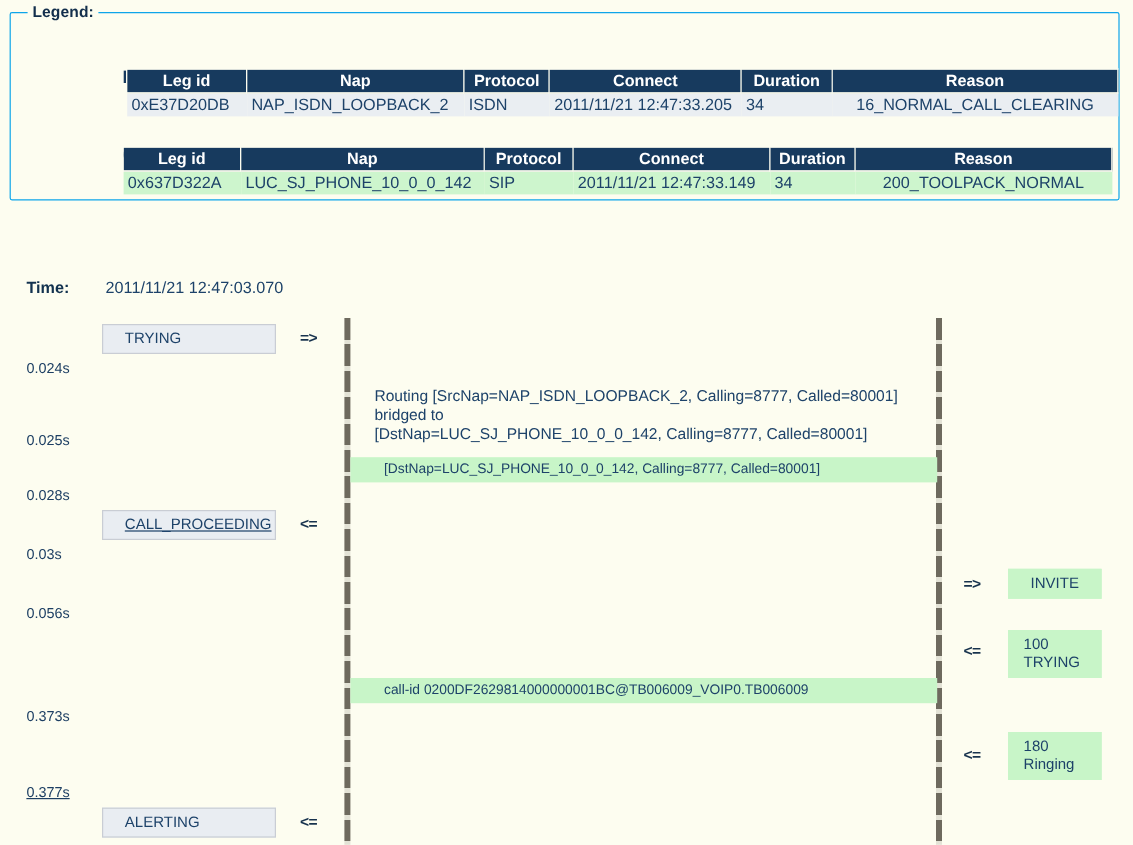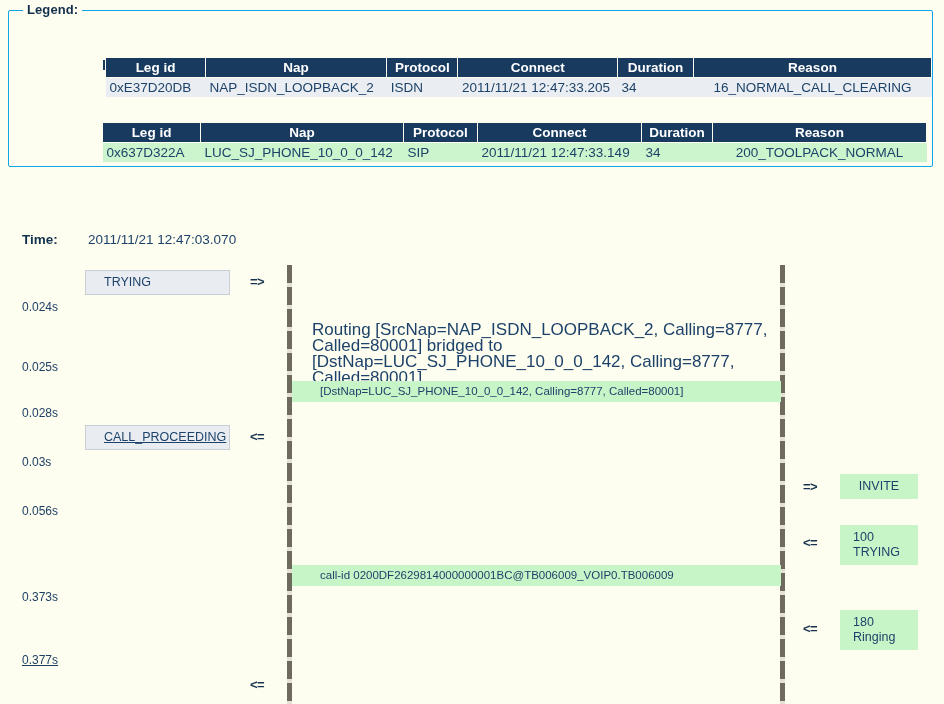--- a/index.html
+++ b/index.html
@@ -185,21 +185,21 @@
   #box-invite    { left: 840px; top: 294px; width: 78px; text-align: center; padding-left: 6px; }
   #arrow-invite  { left: 803px; top: 299px; }
   #box-100trying { left: 840px; top: 345px; width: 78px; }
   #arrow-100trying { left: 803px; top: 355px; }
   #box-180ringing{ left: 840px; top: 430px; width: 78px; }
   #arrow-180ringing { left: 803px; top: 441px; }
 
   
   .note {
     position: absolute;
-    font-size: 17px;
+    font-size: 13px;
     line-height: 16px;
     color: #1d4269;
     white-space: pre-line;
   }
   #note-routing { left: 312px; top: 142px; width: 460px; }
 
   .note-band {
     position: absolute;
     left: 292px;
     width: 489px;
@@ -293,20 +293,21 @@
 [DstNap=LUC_SJ_PHONE_10_0_0_142, Calling=8777, Called=80001]</div>
   <div class="note-band" id="band-dstnap">[DstNap=LUC_SJ_PHONE_10_0_0_142, Calling=8777, Called=80001]</div>
   <div class="note-band" id="band-callid">call-id 0200DF2629814000000001BC@TB006009_VOIP0.TB006009</div>
 
   <div class="msgbox" id="box-setup">TRYING</div>
   <div class="arrow" id="arrow-setup">=&gt;</div>
 
   <div class="msgbox" id="box-call-proceeding">CALL_PROCEEDING</div>
   <div class="arrow" id="arrow-call-proceeding">&lt;=</div>
 
+  <div class="msgbox" id="box-alerting">ALERTING</div>
   <div class="arrow" id="arrow-alerting">&lt;=</div>
 
   <div class="msgbox sip" id="box-invite" style="white-space: pre-line;">INVITE</div>
   <div class="arrow" id="arrow-invite">=&gt;</div>
 
   <div class="msgbox sip" id="box-100trying" style="white-space: pre-line;">100
 TRYING</div>
   <div class="arrow" id="arrow-100trying">&lt;=</div>
 
   <div class="msgbox sip" id="box-180ringing" style="white-space: pre-line;">180

